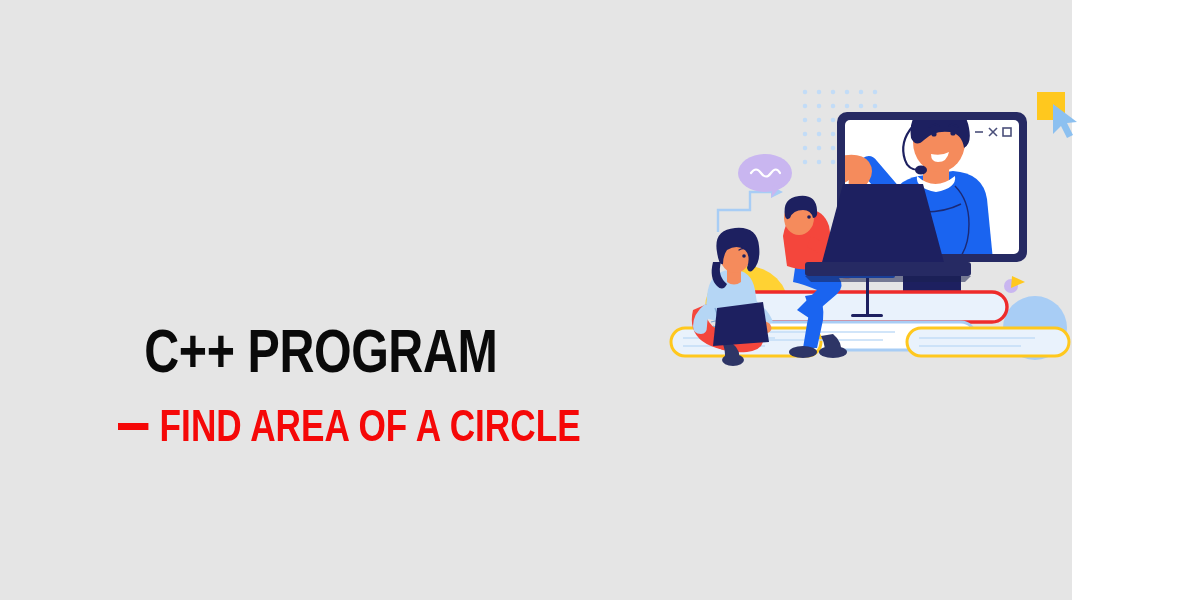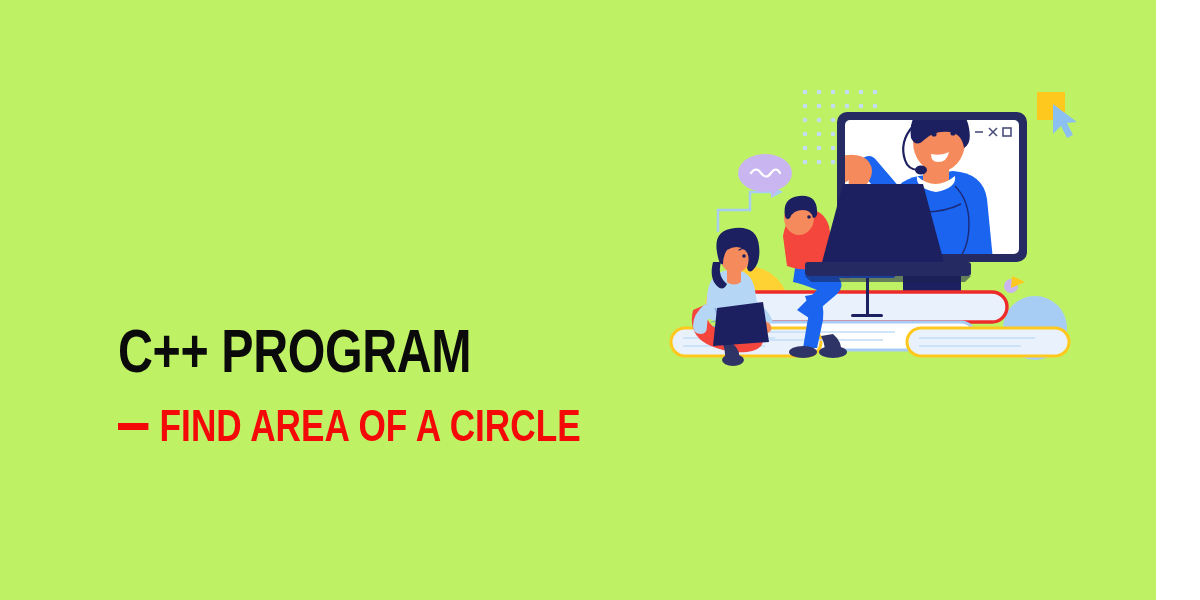--- a/index.html
+++ b/index.html
@@ -9,23 +9,24 @@
     background: #ffffff;
   }
   body {
     width: 1200px;
     height: 600px;
     overflow: hidden;
     font-family: "Liberation Sans", sans-serif;
   }
   .banner {
     position: relative;
-    width: 1156px;
+    width: 1072px;
     height: 600px;
-    background: #bef264;
+    background: #e5e5e5;
+    text-align: center;
   }
 
   
   .text-block {
     position: absolute;
     left: 118px;
     top: 320px;
     width: 520px;
   }
   .title {

